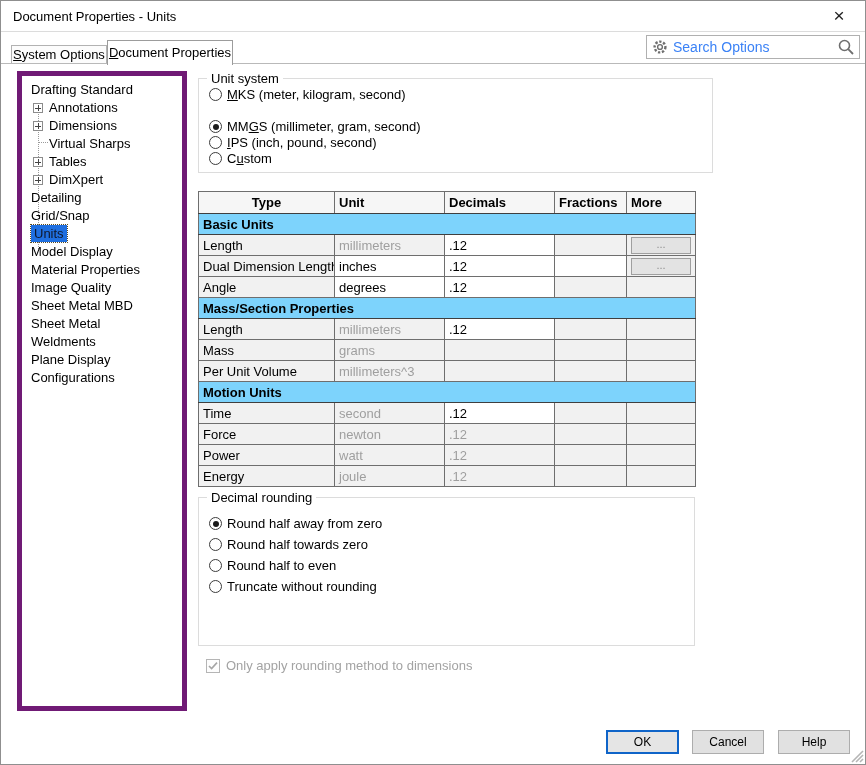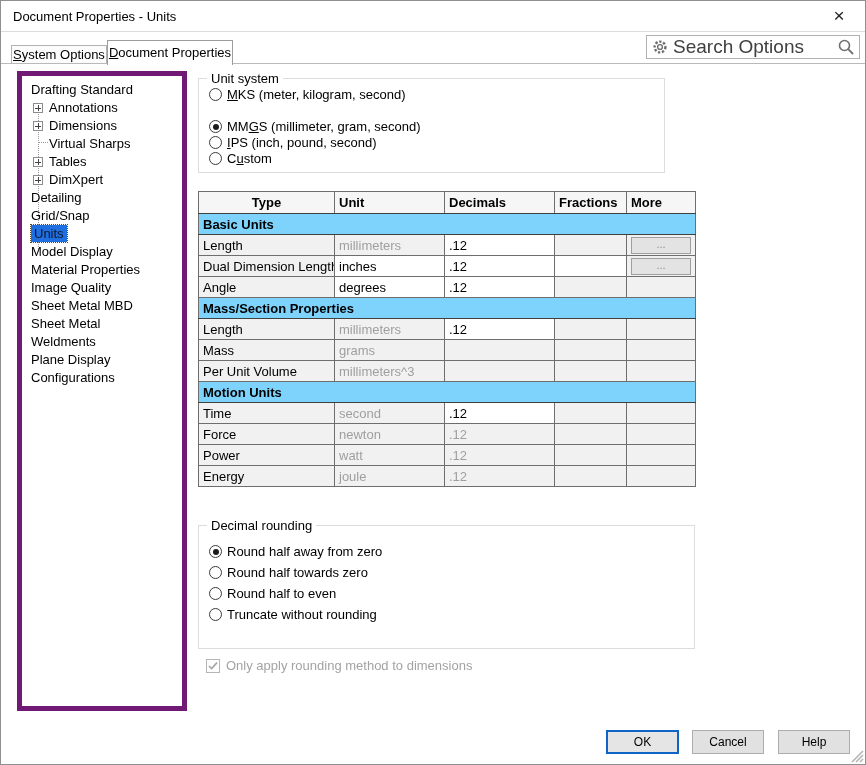--- a/index.html
+++ b/index.html
@@ -13,39 +13,39 @@
   .close-btn { position:absolute; right:10px; top:3px; width:32px; height:24px; text-align:center; font-size:19px; line-height:24px; color:#222; cursor:default; }
 
   
   .tabline { position:absolute; left:0; top:62px; width:100%; height:1px; background:#b9b9b9; }
   .tab { position:absolute; text-align:center; background:#fcfcfc; border:1px solid #b2b2b2; border-bottom:none; z-index:1; }
   .tab.inactive { left:10px; top:44px; width:96px; height:18px; line-height:17px; }
   .tab.active { left:106px; top:39px; width:126px; height:25px; line-height:23px; background:#fff; border:1px solid #9c9c9c; border-bottom:none; z-index:3; }
 
   
   .search { position:absolute; left:645px; top:34px; width:214px; height:24px; border:1px solid #b0b0b0; background:#fff; display:flex; align-items:center; padding:0 4px; }
-  .search .ph { color:#404040; flex:1; margin-left:4px; font-size:19px; }
+  .search .ph { color:#3b82f6; flex:1; margin-left:4px; font-size:14px; }
   .icon16 { width:18px; height:18px; display:inline-block; }
 
   
   .tree { position:absolute; left:16px; top:70px; width:170px; height:640px; border:5px solid #701a75; background:#fff; padding-top:5px; }
   .titem { position:relative; height:18px; line-height:18px; padding-left:9px; white-space:nowrap; }
   .titem.child { padding-left:27px; }
   .expander { position:absolute; left:11px; top:4px; width:10px; height:10px; border:1px solid #8c8c8c; background:#fff; }
   .expander::before { content:""; position:absolute; left:1px; top:3.5px; width:6px; height:1px; background:#444; }
   .expander::after { content:""; position:absolute; left:3.5px; top:1px; width:1px; height:6px; background:#444; }
   .tree-vline { position:absolute; left:16px; top:28px; height:145px; width:0; border-left:1px dotted #9a9a9a; }
   .tree-hstub { position:absolute; left:16px; top:66px; width:10px; height:0; border-top:1px dotted #9a9a9a; }
   .sel { background:#1f6fe0; color:#0f172a; padding:1px 3px; outline:1px dotted #5a4a20; }
 
   
   .groupbox { position:absolute; border:1px solid #dcdcdc; background:#fff; }
   .gb-label { position:absolute; top:-8px; left:8px; background:#fff; padding:0 4px; font-size:13px; }
-  .gb-units { left:197px; top:77px; width:467px; height:95px; }
-  .gb-round { left:197px; top:524px; width:497px; height:124px; }
+  .gb-units { left:197px; top:77px; width:515px; height:95px; }
+  .gb-round { left:197px; top:496px; width:497px; height:149px; }
 
   .radio-row { position:absolute; left:10px; display:flex; align-items:center; }
   .radio { width:13px; height:13px; border:1px solid #3c3c3c; border-radius:50%; background:#fff; margin-right:5px; position:relative; flex:none; }
   .radio.checked::after { content:""; position:absolute; left:2.5px; top:2.5px; width:6px; height:6px; border-radius:50%; background:#1a1a1a; }
   .rl { white-space:nowrap; }
 
   
   .utable { position:absolute; left:197px; top:190px; border-collapse:collapse; table-layout:fixed; width:497px; font-size:13px; }
   .utable td { border:1px solid #6e6e6e; height:21px; padding:0 4px; overflow:hidden; white-space:nowrap; }
   .utable { border:1px solid #3f3f3f; }

